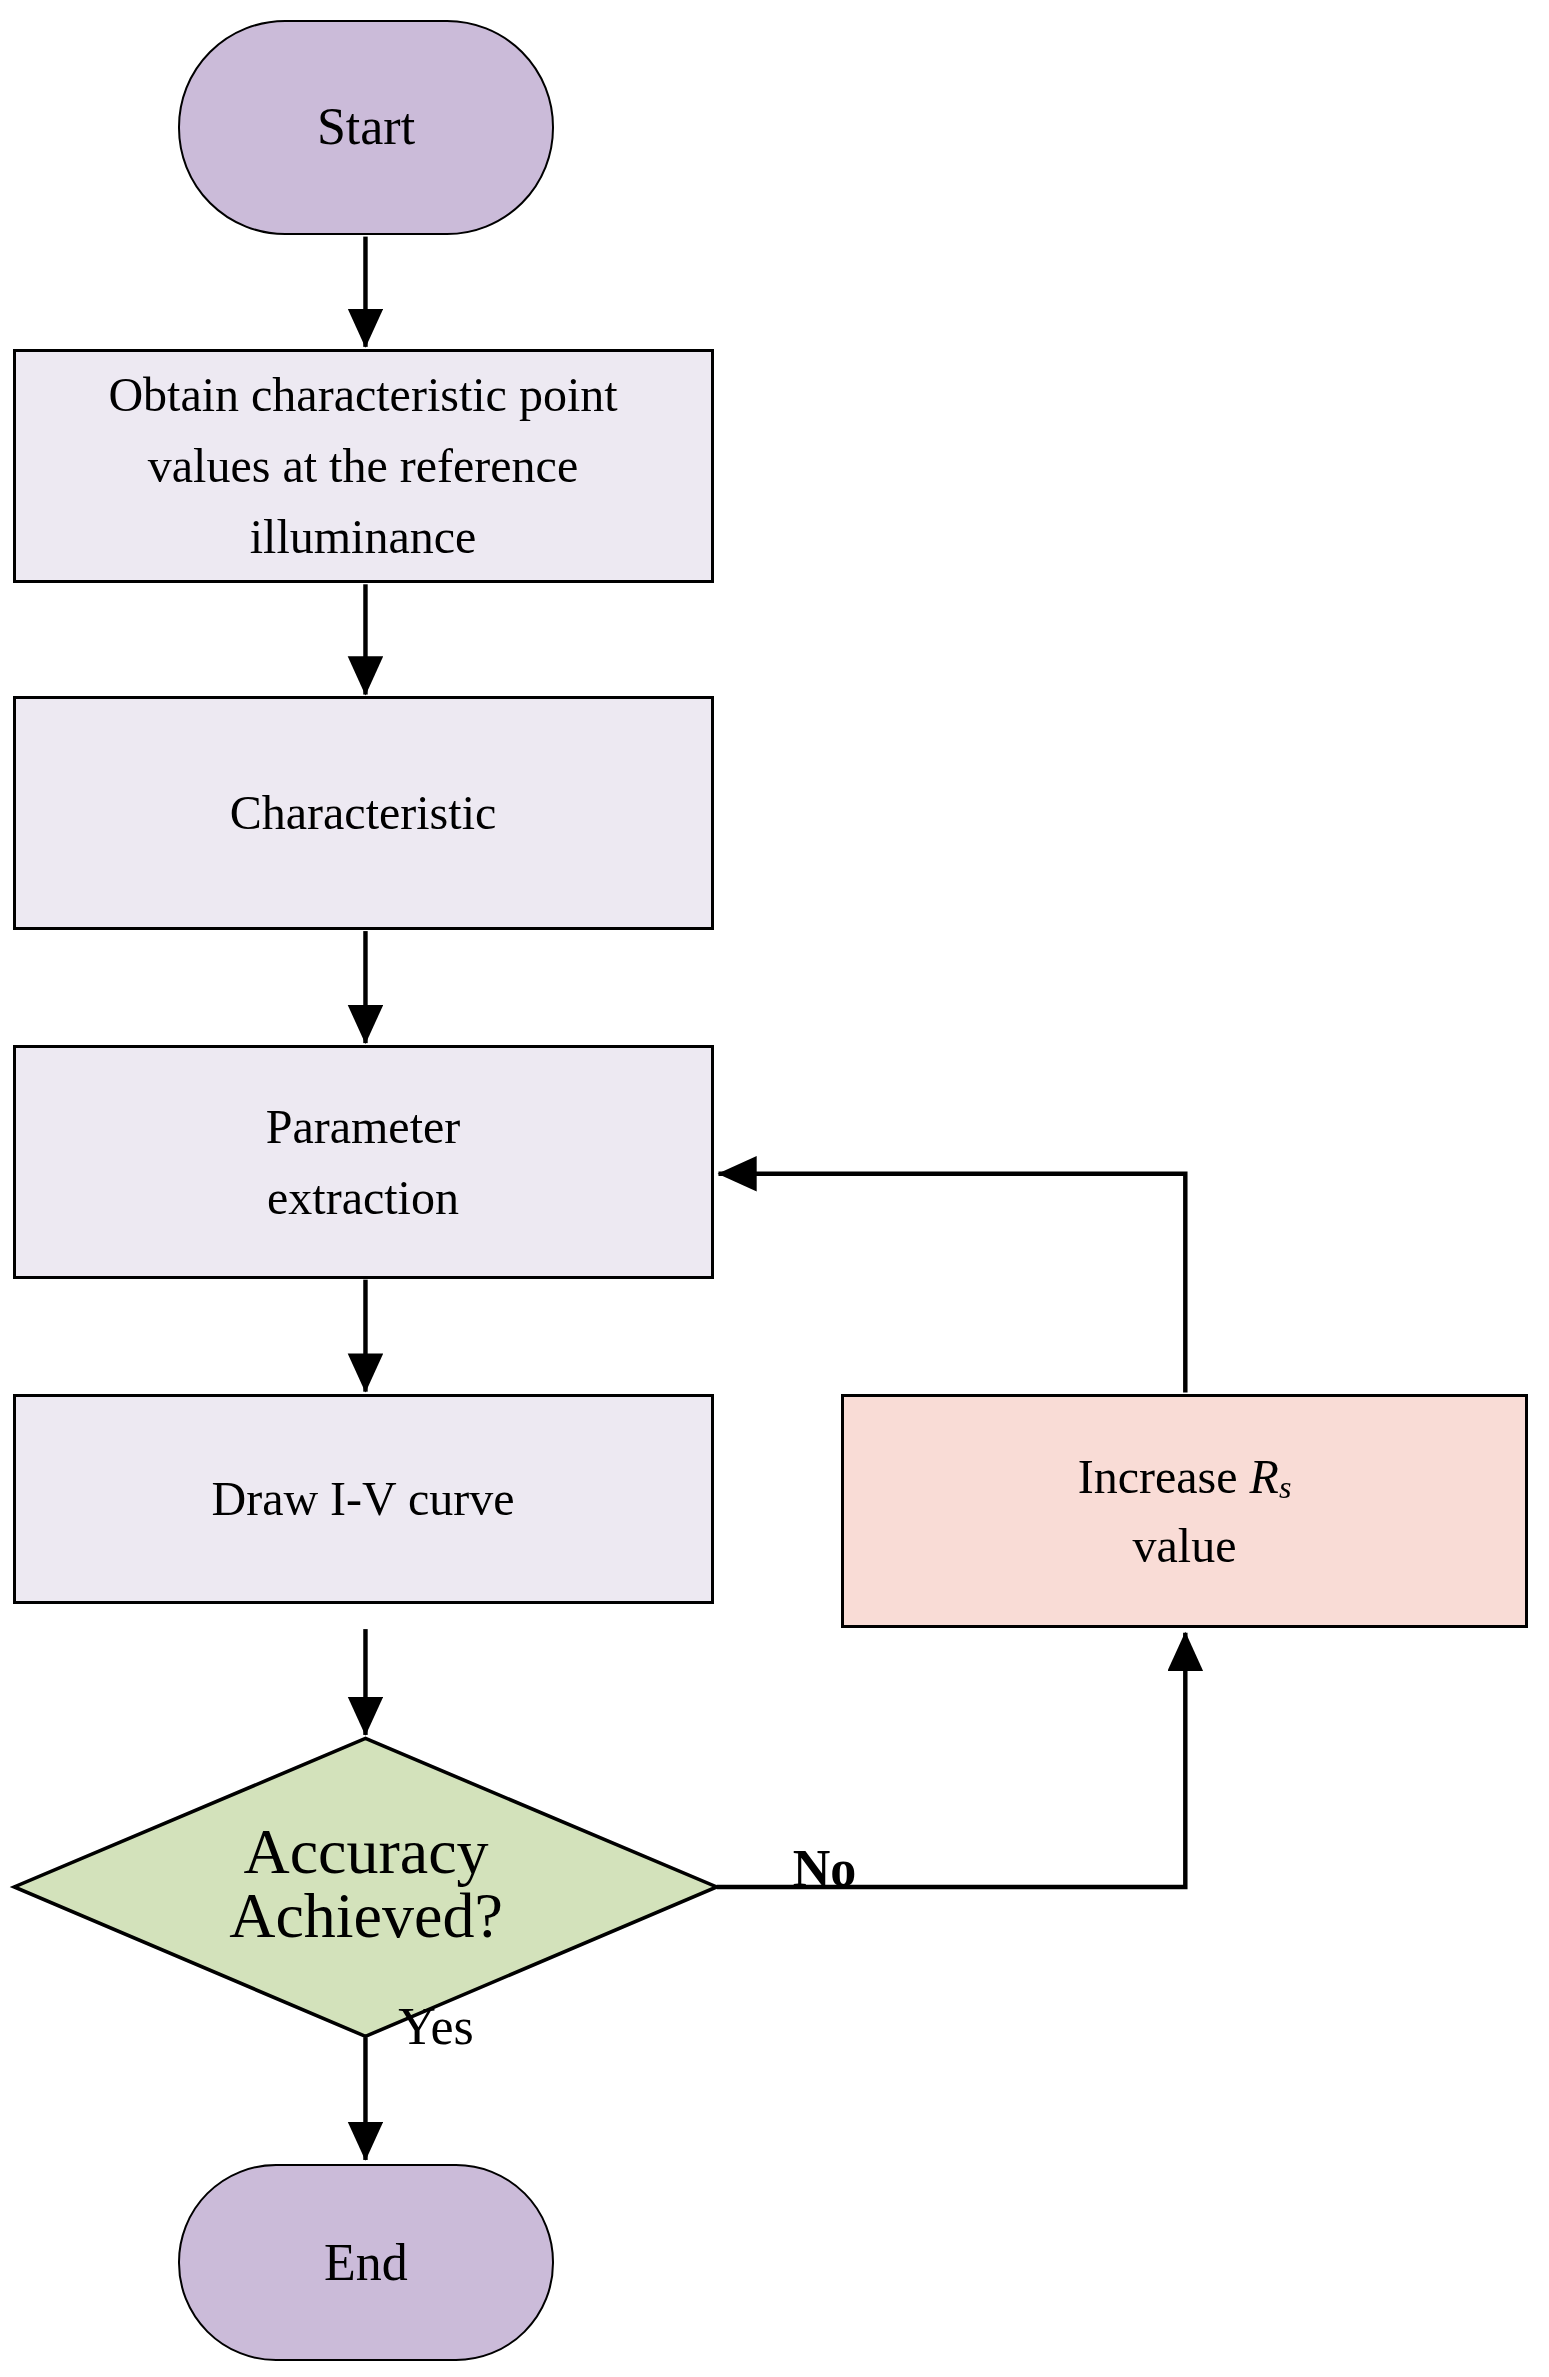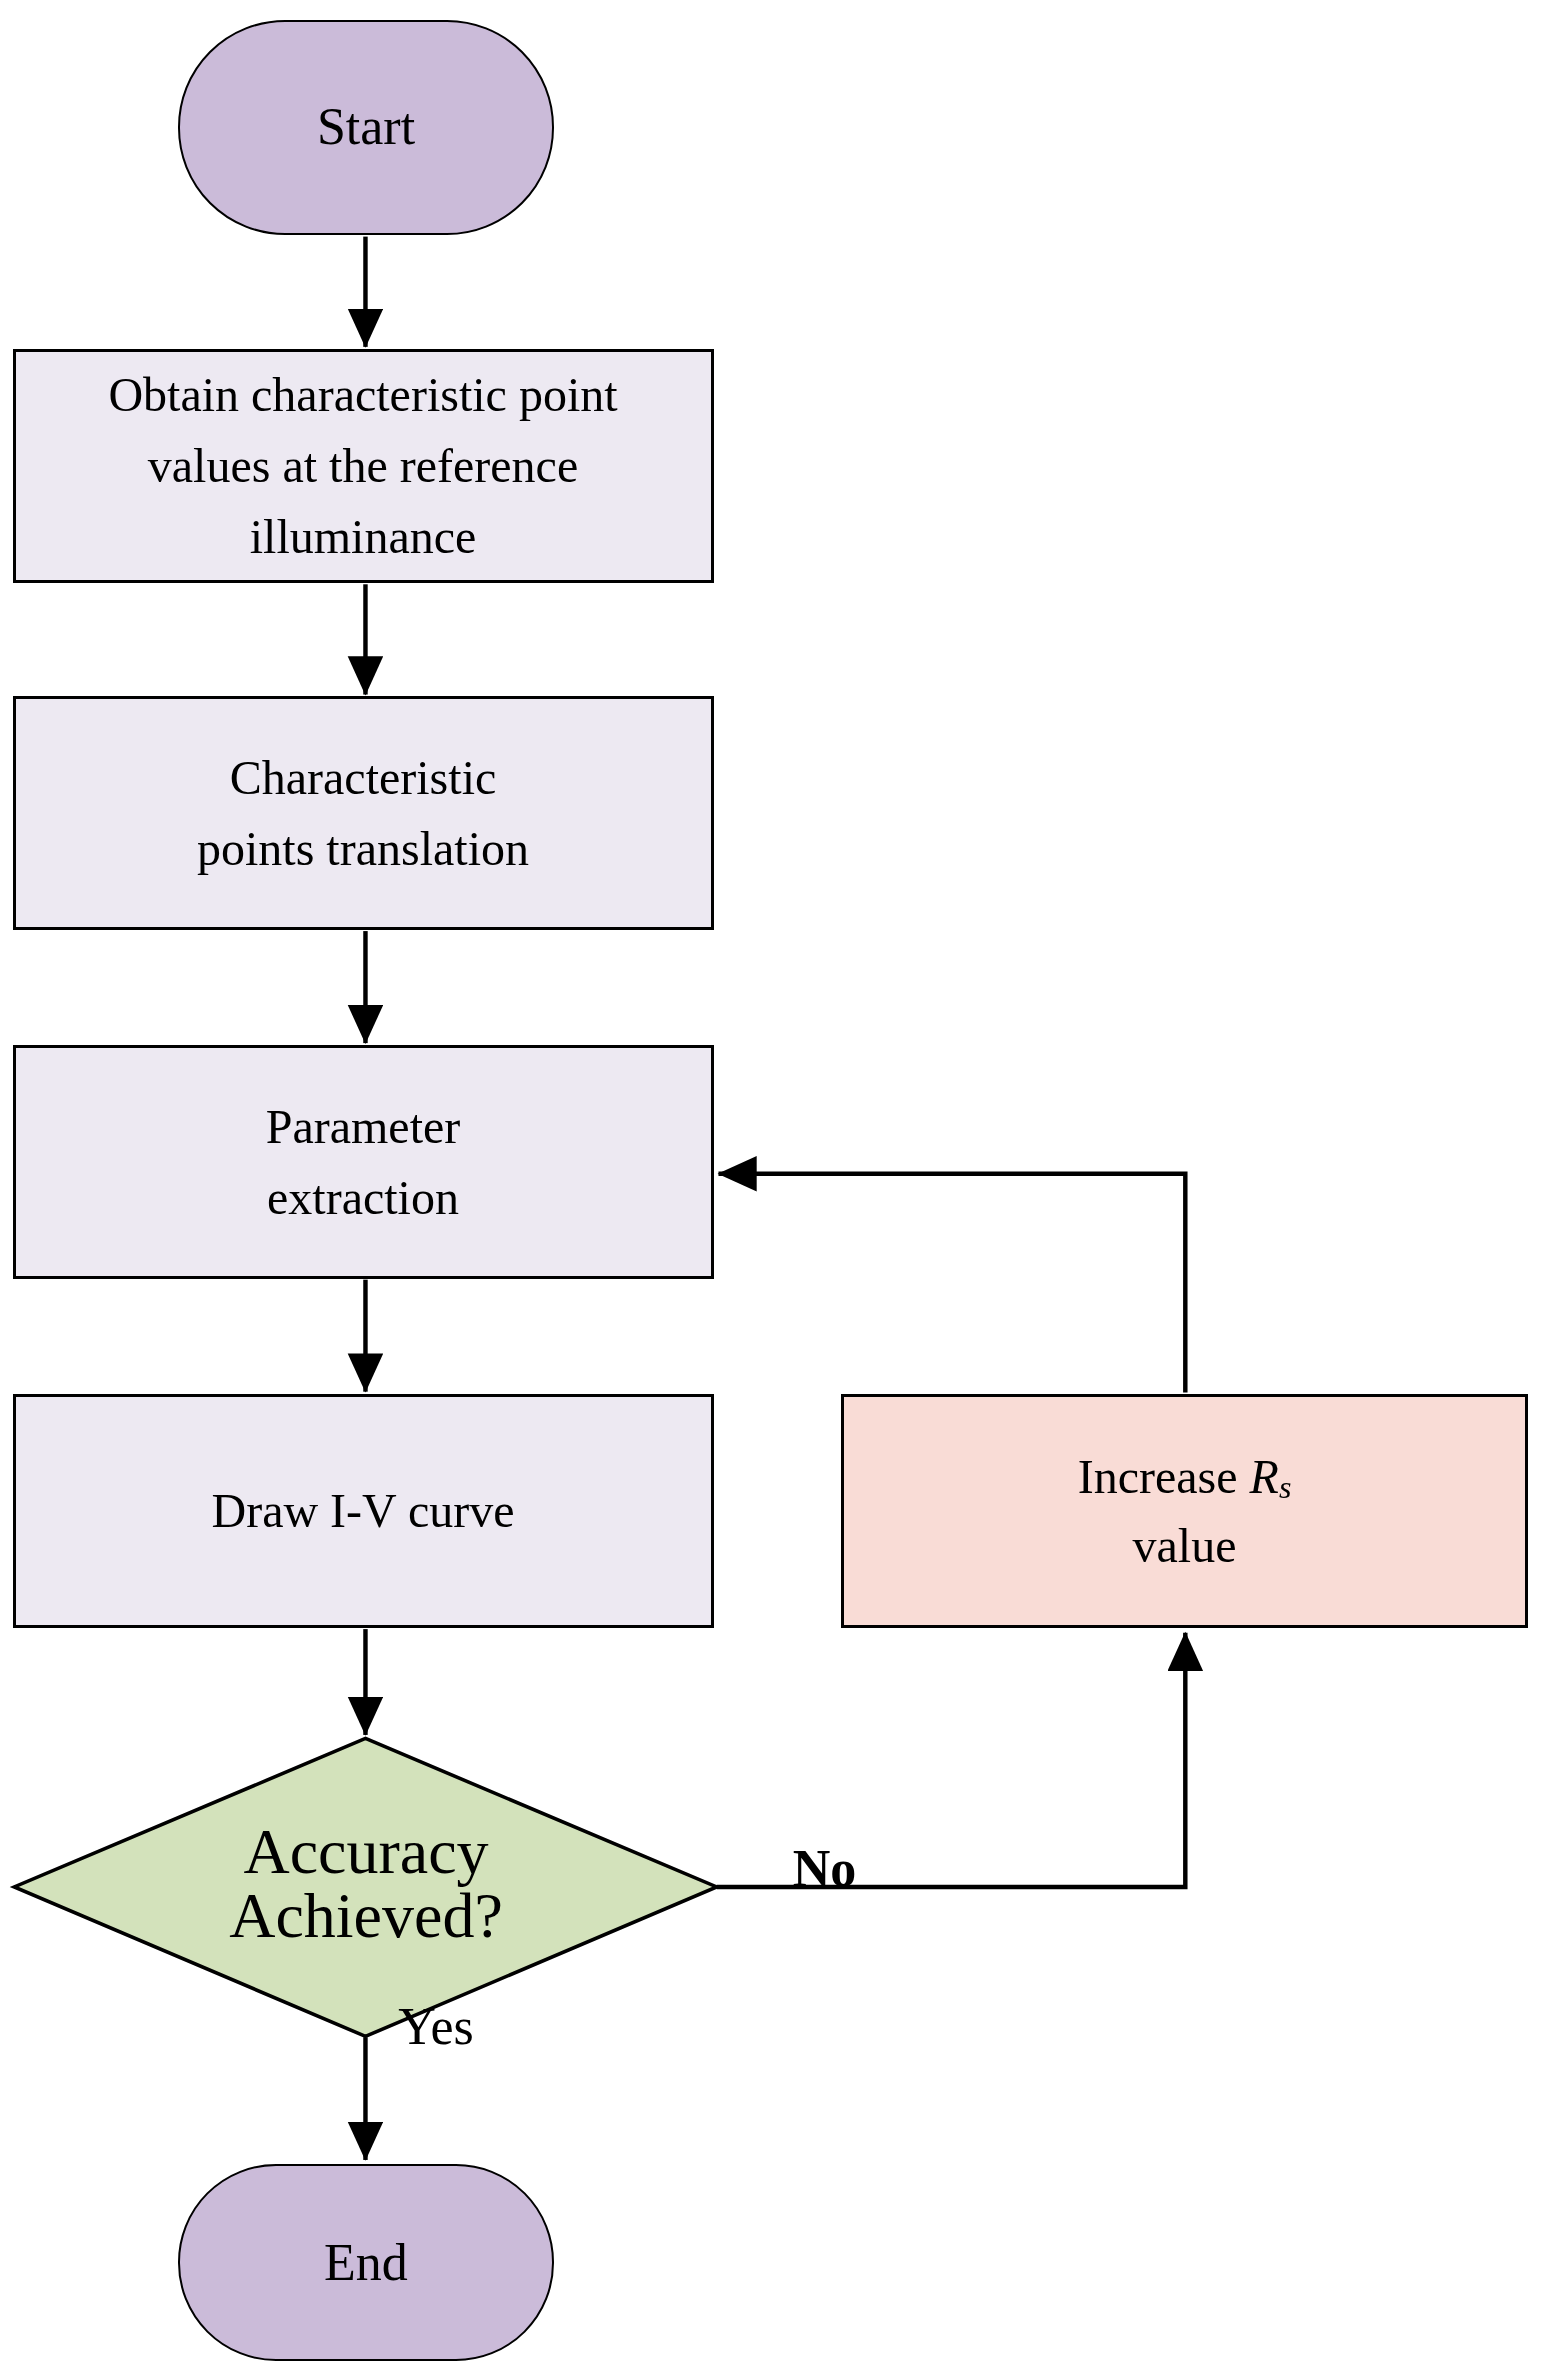--- a/index.html
+++ b/index.html
@@ -75,21 +75,21 @@
     z-index: 2;
     text-align: center;
     font-size: 52px;
     line-height: 53px;
   }
   .edge-label.bold { font-weight: bold; margin-top: 29px; }
   #node-start   { left: 178px; top: 19.6px;   width: 376px; height: 215px; }
   #node-obtain  { left: 12.5px;  top: 349px;  width: 701px; height: 234px; }
   #node-translate { left: 12.5px; top: 696px; width: 701px; height: 234px; }
   #node-extract { left: 12.5px;  top: 1045px; width: 701px; height: 234px; }
-  #node-draw    { left: 12.5px;  top: 1394px; width: 701px; height: 234px; text-align: right; }
+  #node-draw    { left: 12.5px;  top: 1394px; width: 701px; height: 210px; text-align: right; }
   #node-increase { left: 841px; top: 1394px; width: 687px; height: 234px; }
   #node-end     { left: 178px; top: 2164px; width: 376px; height: 197px; border-radius: 98px; }
   #decision-text { left: 99px; top: 1820px; width: 534px; }
   #label-yes { left: 378px; top: 2000px; width: 116px; }
   #label-no  { left: 760px; top: 1813px; width: 129px; }
   .rs-symbol { font-style: italic; }
   .rs-sub { font-style: italic; font-size: 32px; vertical-align: baseline; position: relative; top: 5.3px; }
 </style>
 </head>
 <body>
@@ -121,21 +121,20 @@
   </div>
 
   <div class="node process" id="node-obtain">
     <span>Obtain characteristic point</span>
     <span>values at the reference</span>
     <span>illuminance</span>
   </div>
 
   <div class="node process" id="node-translate">
     <span>Characteristic</span>
-    <span>points translation</span>
   </div>
 
   <div class="node process" id="node-extract">
     <span>Parameter</span>
     <span>extraction</span>
   </div>
 
   <div class="node process" id="node-draw">
     <span>Draw I-V curve</span>
   </div>

